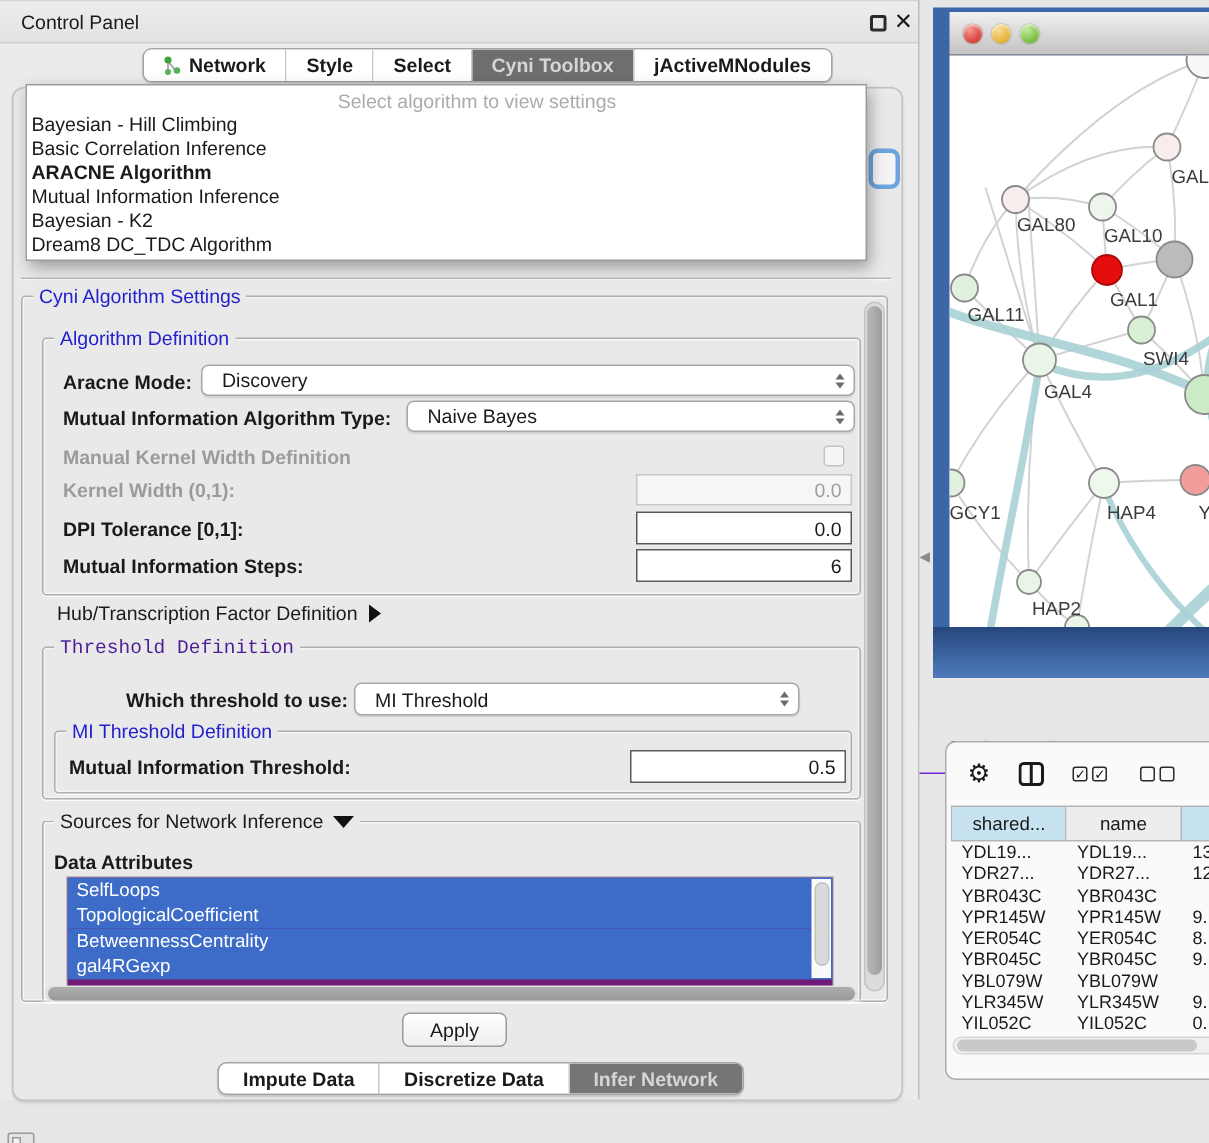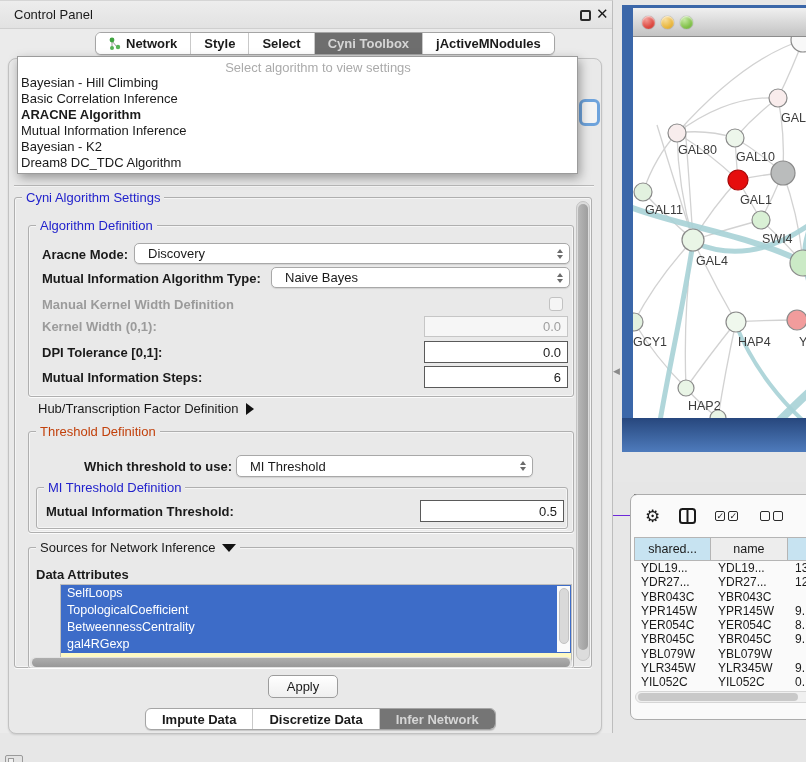--- a/index.html
+++ b/index.html
@@ -38,21 +38,21 @@
     border:1px solid #9B9B9B; box-shadow:2px 4px 10px rgba(0,0,0,.35); z-index:30; }
   #algo-placeholder { text-align:center; color:#ABABAB; padding-top:3px; height:18px;padding-left:41px; }
   .algo-item { padding:0 4px 0 3px; height:16px; line-height:16px; white-space:nowrap; }
   .algo-item.bold { font-weight:bold; }
 
   
   .group { position:absolute; border:1px solid #AFAFAF; border-radius:3px;
     box-shadow:inset 0 0 0 1px rgba(255,255,255,.55), 0 1px 0 rgba(255,255,255,.8); }
   .gtitle { position:absolute; top:-8px; left:7px; background:#E9E9E9; padding:0 4px; line-height:15px; }
   .t-blue { color:#2222CC; }
-  .t-green { color:#c2410c; }
+  .t-green { color:#4c1d95;font-family:Liberation Mono, monospace; }
 
   .lbl { position:absolute; font-weight:bold; white-space:nowrap; }
   .lbl.dis { color:#9B9B9B; }
 
   .combo { position:absolute; background:#FFF; border:1px solid #A8A8A8; border-radius:5px;
     box-shadow:0 1px 1px rgba(0,0,0,.1); display:flex; align-items:center;gap:44px; }
   .combo .txt { flex:1; padding-left:13px; }
   .combo .spin { width:18px; display:flex; flex-direction:column; align-items:center; gap:2px; }
   .tri-u { width:0; height:0; border-left:3.5px solid transparent; border-right:3.5px solid transparent; border-bottom:4.5px solid #6B6B6B; }
   .tri-d { width:0; height:0; border-left:3.5px solid transparent; border-right:3.5px solid transparent; border-top:4.5px solid #6B6B6B; }
@@ -64,21 +64,21 @@
   #kernel-checkbox { left:549px; top:296px; width:14px; height:14px; background:#F5F5F5;
     border:1px solid #C2C2C2; border-radius:3px; }
 
   
   #settings-scrollbar { left:576px; top:200px; width:14px; height:460px; background:#DCDCDC;
     border:1px solid #C4C4C4; border-radius:7px; }
   #settings-scrollbar .thumb { position:absolute; left:1px; top:2px; width:10px; height:446px;
     background:linear-gradient(90deg,#B7B7B7,#9E9E9E); border-radius:6px; }
 
   
-  #attr-list { left:60px; top:583px; width:512px; height:78px; background:#fef9c3;
+  #attr-list { left:44px; top:583px; width:512px; height:78px; background:#701a75;
     border:1px solid #BDBDBD; overflow:hidden; }
   .attr-item { height:17px; line-height:17px; padding-left:6px; font-size:12.5px; }
   .attr-item.sel { background:#3D6CC8; color:#FFF; }
   #attr-vscroll { position:absolute; right:1px; top:1px; width:13px; height:66px; background:#FAFAFA; }
   #attr-vscroll .thumb { position:absolute; left:1.5px; top:2px; width:10px; height:56px;
     background:#D9D9D9; border-radius:5px; border:1px solid #C3C3C3; }
   #attr-hscroll { left:30px; top:656px; width:542px; height:11px; background:#E2E2E2;
     border-radius:6px; }
   #attr-hscroll .thumb { position:absolute; left:2px; top:1px; width:538px; height:9px;
     background:linear-gradient(#ADADAD,#989898); border-radius:5px; }

